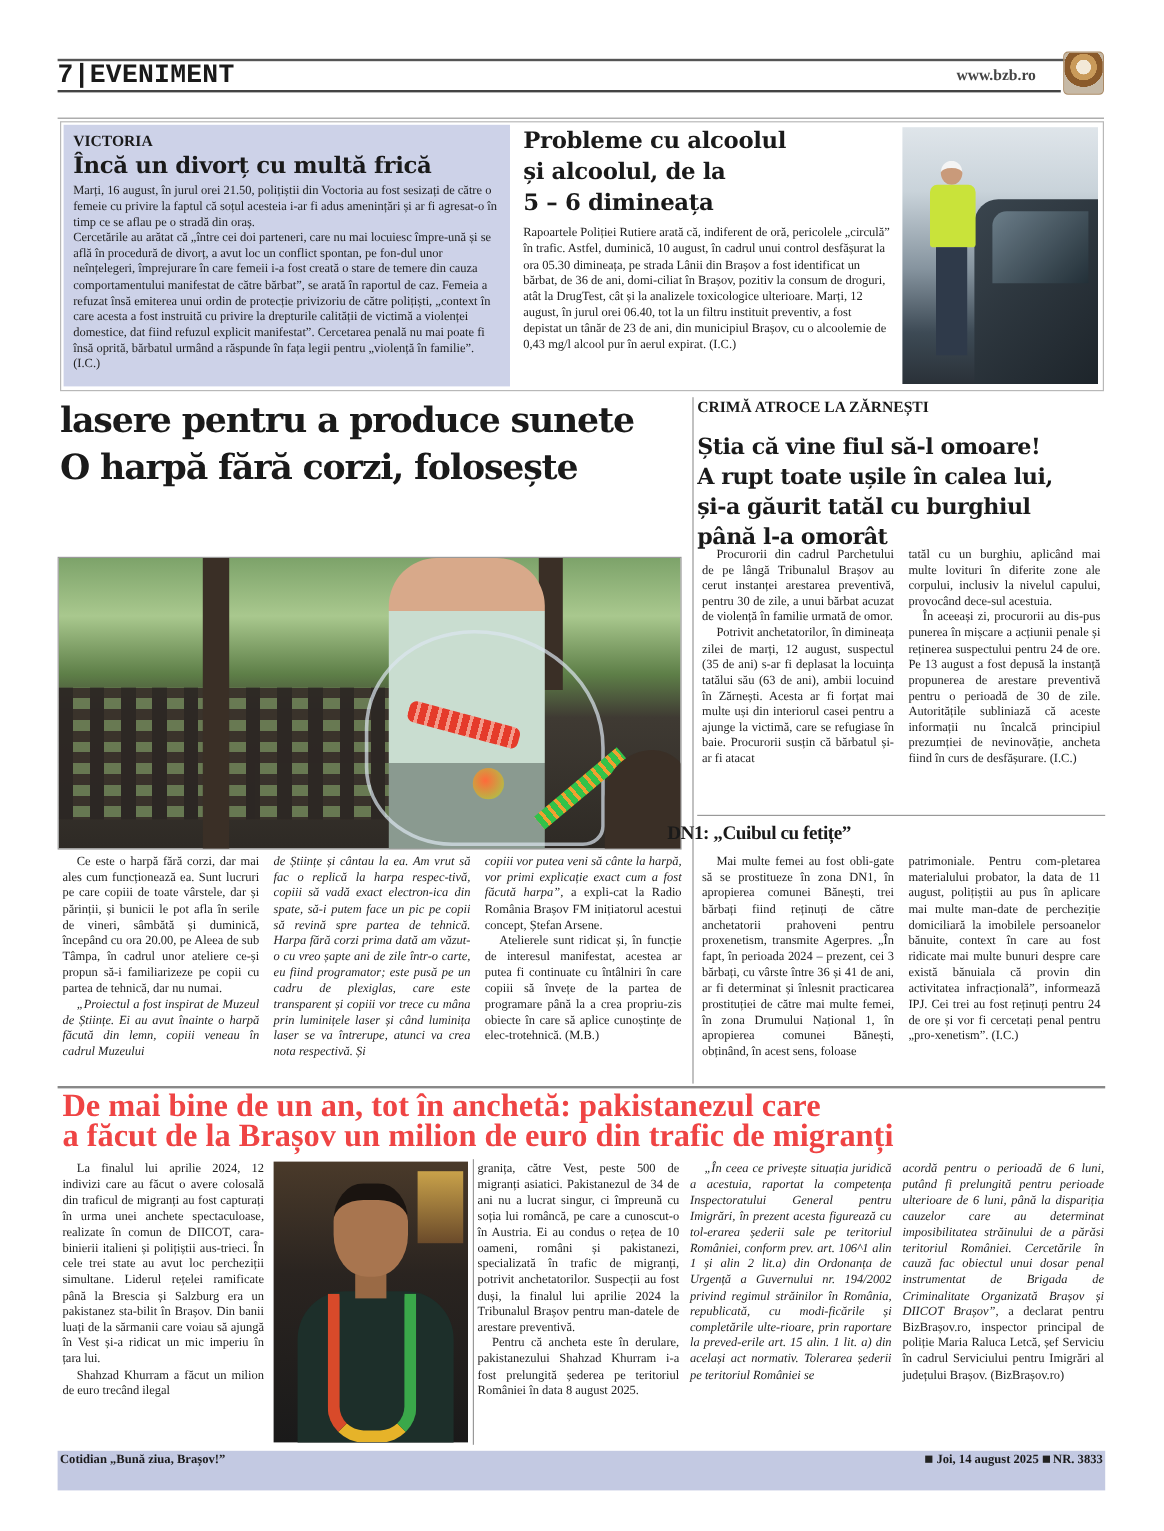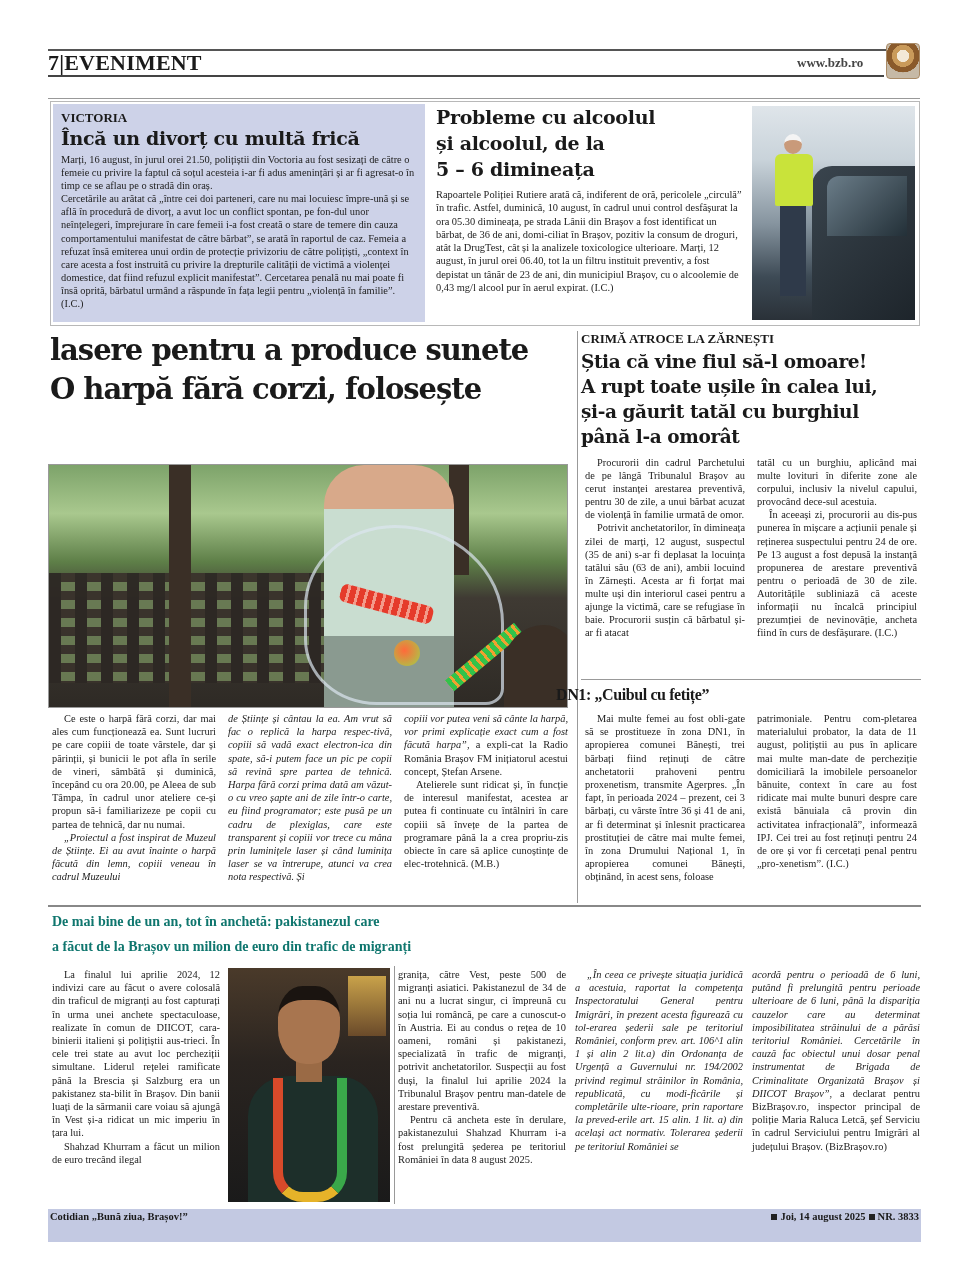--- a/index.html
+++ b/index.html
@@ -2,21 +2,21 @@
 <html><head>
 <meta charset="utf-8">
 <style>
   * { box-sizing: border-box; margin: 0; padding: 0; }
   html, body { width: 970px; height: 1276px; background: #ffffff; overflow: hidden; }
   body { font-family: "DejaVu Serif", serif; color: #1a1a1a; position: relative; }
   .abs { position: absolute; }
 
   
   .hdr-rule-top { left: 48px; top: 49px; width: 870px; height: 2px; background: #555; }
-  .hdr-section { left: 48px; top: 50px; font-family: Liberation Serif, serif; font-weight: bold; font-size: 22px; letter-spacing: 0.2px; color: #1a1a1a; }
+  .hdr-section { left: 48px; top: 50px; font-family: Liberation Mono, monospace; font-weight: bold; font-size: 22px; letter-spacing: 0.2px; color: #1a1a1a; }
   .hdr-url { left: 797px; top: 55px; font-family: "Liberation Serif", serif; font-weight: bold; font-size: 13px; color: #444; }
   .hdr-logo { left: 886px; top: 43px; width: 34px; height: 36px; border-radius: 4px;
     background: radial-gradient(circle at 50% 35%, #f3e9d8 0 22%, #c99a5a 23% 40%, #8a5a2b 41% 60%, #c6b9a6 61%); border: 1px solid #a98a66; }
   .hdr-rule-bot { left: 48px; top: 75px; width: 836px; height: 2px; background: #444; }
   .hdr-rule-thin { left: 48px; top: 98px; width: 872px; height: 1px; background: #999; }
 
   
   .topbox { left: 50px; top: 101px; width: 870px; height: 225px; border: 1px solid #b8b8b8; }
   .victoria { left: 53px; top: 104px; width: 372px; height: 218px; background: #cdd2e8; padding: 6px 8px 0 8px; }
   .victoria .kicker { font-family: "Liberation Serif", serif; font-weight: bold; font-size: 13px; color: #1a1a1a; line-height: 15px; }
@@ -54,33 +54,33 @@
 
   .cols3 { left: 52px; top: 712px; width: 520px; height: 190px; }
   .cols3 .col { position: absolute; top: 0; width: 164px; font-family: "Liberation Serif", serif; font-size: 10.4px; line-height: 13.2px; text-align: justify; color: #222; }
   .cols3 .col p { text-indent: 12px; }
   .cols3 .col em { font-style: italic; }
   .rule-v { width: 1px; background: #999; }
 
   
   .crime { left: 581px; top: 331px; width: 338px; }
   .crime .kicker { font-family: "Liberation Serif", serif; font-weight: bold; font-size: 13px; line-height: 15px; }
-  .crime .title { font-family: "DejaVu Serif", serif; font-weight: bold; font-size: 18.5px; line-height: 25px; letter-spacing: -0.4px; margin-top: 3px; }
+  .crime .title { font-family: "DejaVu Serif", serif; font-weight: bold; font-size: 18.5px; line-height: 25px; letter-spacing: -0.4px; margin-top: 14px; }
   .crime-cols { left: 585px; top: 456px; width: 336px; }
   .crime-cols .col { position: absolute; top: 0; width: 160px; font-family: "Liberation Serif", serif; font-size: 10.4px; line-height: 13.1px; text-align: justify; color: #222; }
   .crime-cols .col p { text-indent: 12px; }
 
   
   .dn1-title { left: 556px; top: 682px; font-family: Liberation Serif, serif; font-weight: bold; font-size: 16px; line-height: 26px; letter-spacing: -0.4px; }
   .dn1-cols { left: 585px; top: 712px; width: 336px; }
   .dn1-cols .col { position: absolute; top: 0; width: 160px; font-family: "Liberation Serif", serif; font-size: 10.4px; line-height: 13.2px; text-align: justify; color: #222; }
   .dn1-cols .col p { text-indent: 12px; }
 
   
-  .mig-title { left: 52px; top: 909px; width: 870px; font-family: "Liberation Serif", serif; font-weight: bold; font-size: 14px; line-height: 25px; letter-spacing: 0px; color: #0f766e; }
+  .mig-title { left: 52px; top: 909px; width: 870px; font-family: "Liberation Serif", serif; font-weight: bold; font-size: 27px; line-height: 25px; letter-spacing: 0px; color: #ef4444; }
   .mig-col { top: 968px; width: 168px; font-family: "Liberation Serif", serif; font-size: 10.4px; line-height: 13.2px; text-align: justify; color: #222; }
   .mig-col p { text-indent: 12px; }
   .mig-col em { font-style: italic; }
   .mig-photo { left: 228px; top: 968px; width: 162px; height: 234px; overflow: hidden;
     background: linear-gradient(180deg, #4a3a2a 0%, #2a2420 40%, #1a1a1a 100%); }
   .mig-photo .face { position: absolute; left: 50px; top: 18px; width: 62px; height: 78px; border-radius: 40% 40% 45% 45%; background: #a8754f; border-top: 14px solid #1a1410; }
   .mig-photo .neck { position: absolute; left: 68px; top: 92px; width: 26px; height: 22px; background: #9a6a45; }
   .mig-photo .shirt { position: absolute; left: 20px; top: 108px; width: 130px; height: 130px; background: #1d2f2a; border-radius: 40px 40px 0 0; }
   .mig-photo .garland { position: absolute; left: 45px; top: 110px; width: 74px; height: 124px; border: 10px solid #e6b329; border-top: none; border-radius: 0 0 30px 30px; border-left-color: #d84a2a; border-right-color: #3aa84a; }
   .mig-photo .frame { position: absolute; left: 120px; top: 8px; width: 38px; height: 60px; background: linear-gradient(180deg, #c9a24a, #6a4a2a); }

